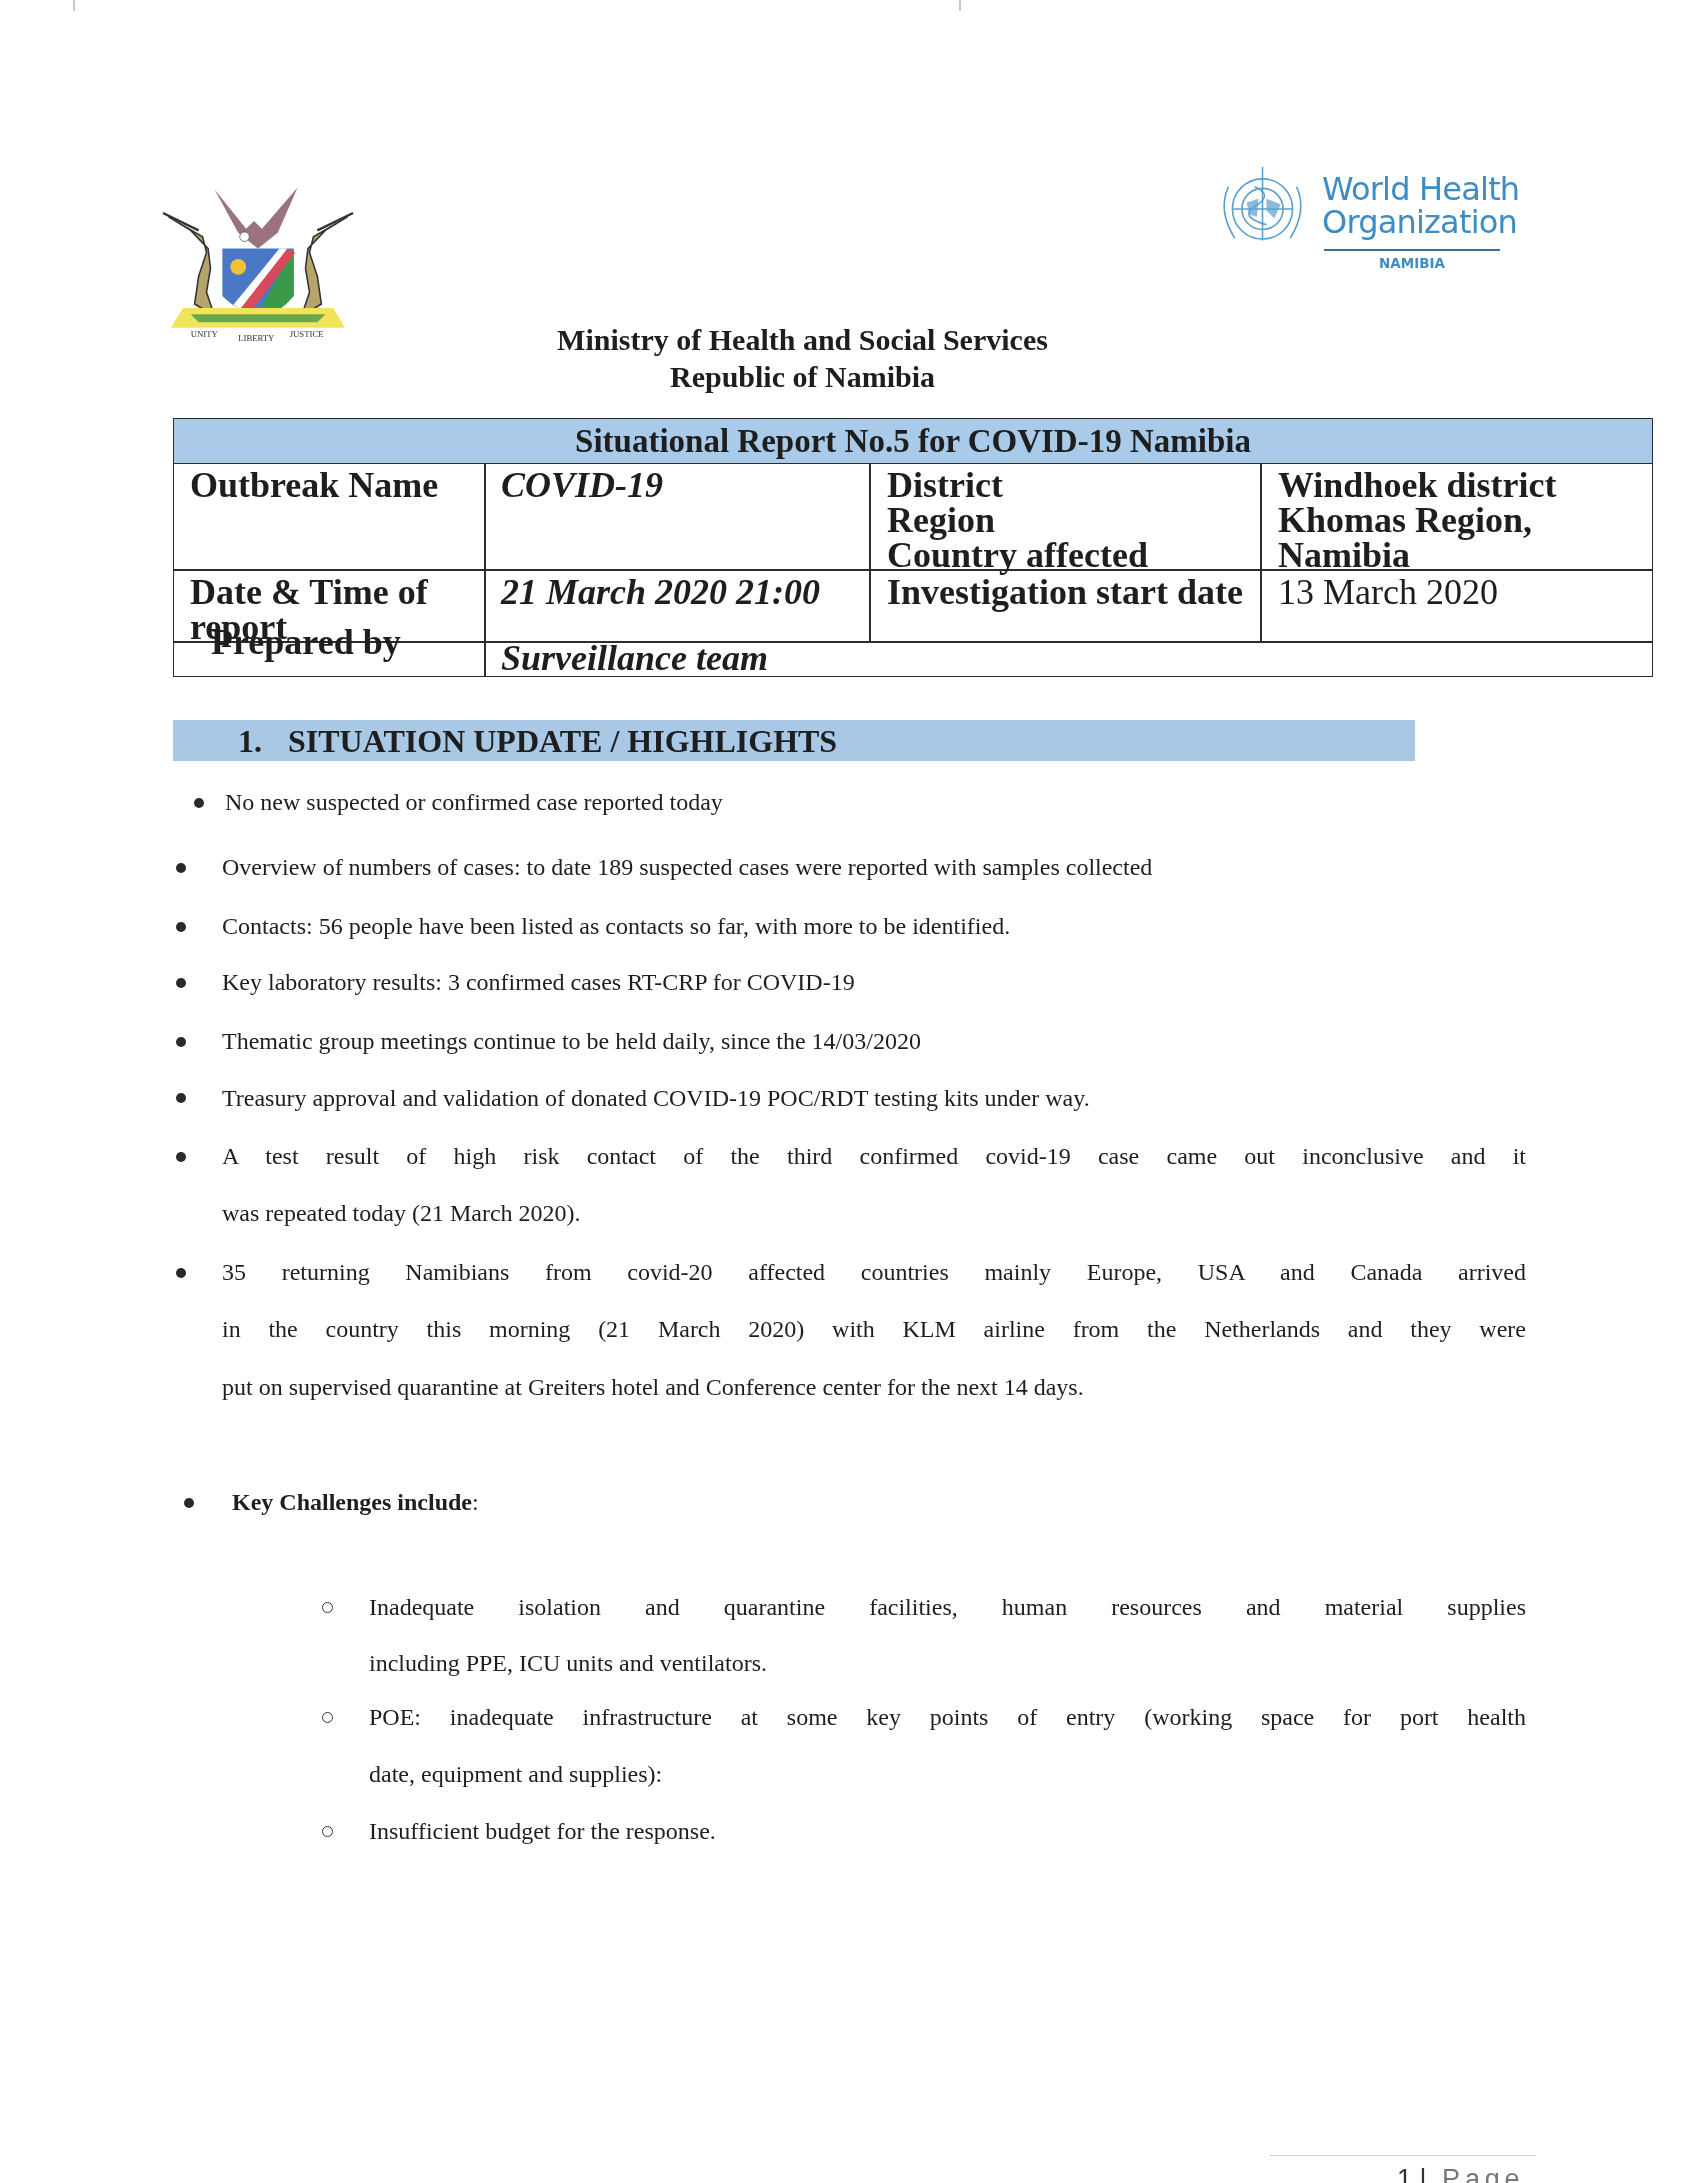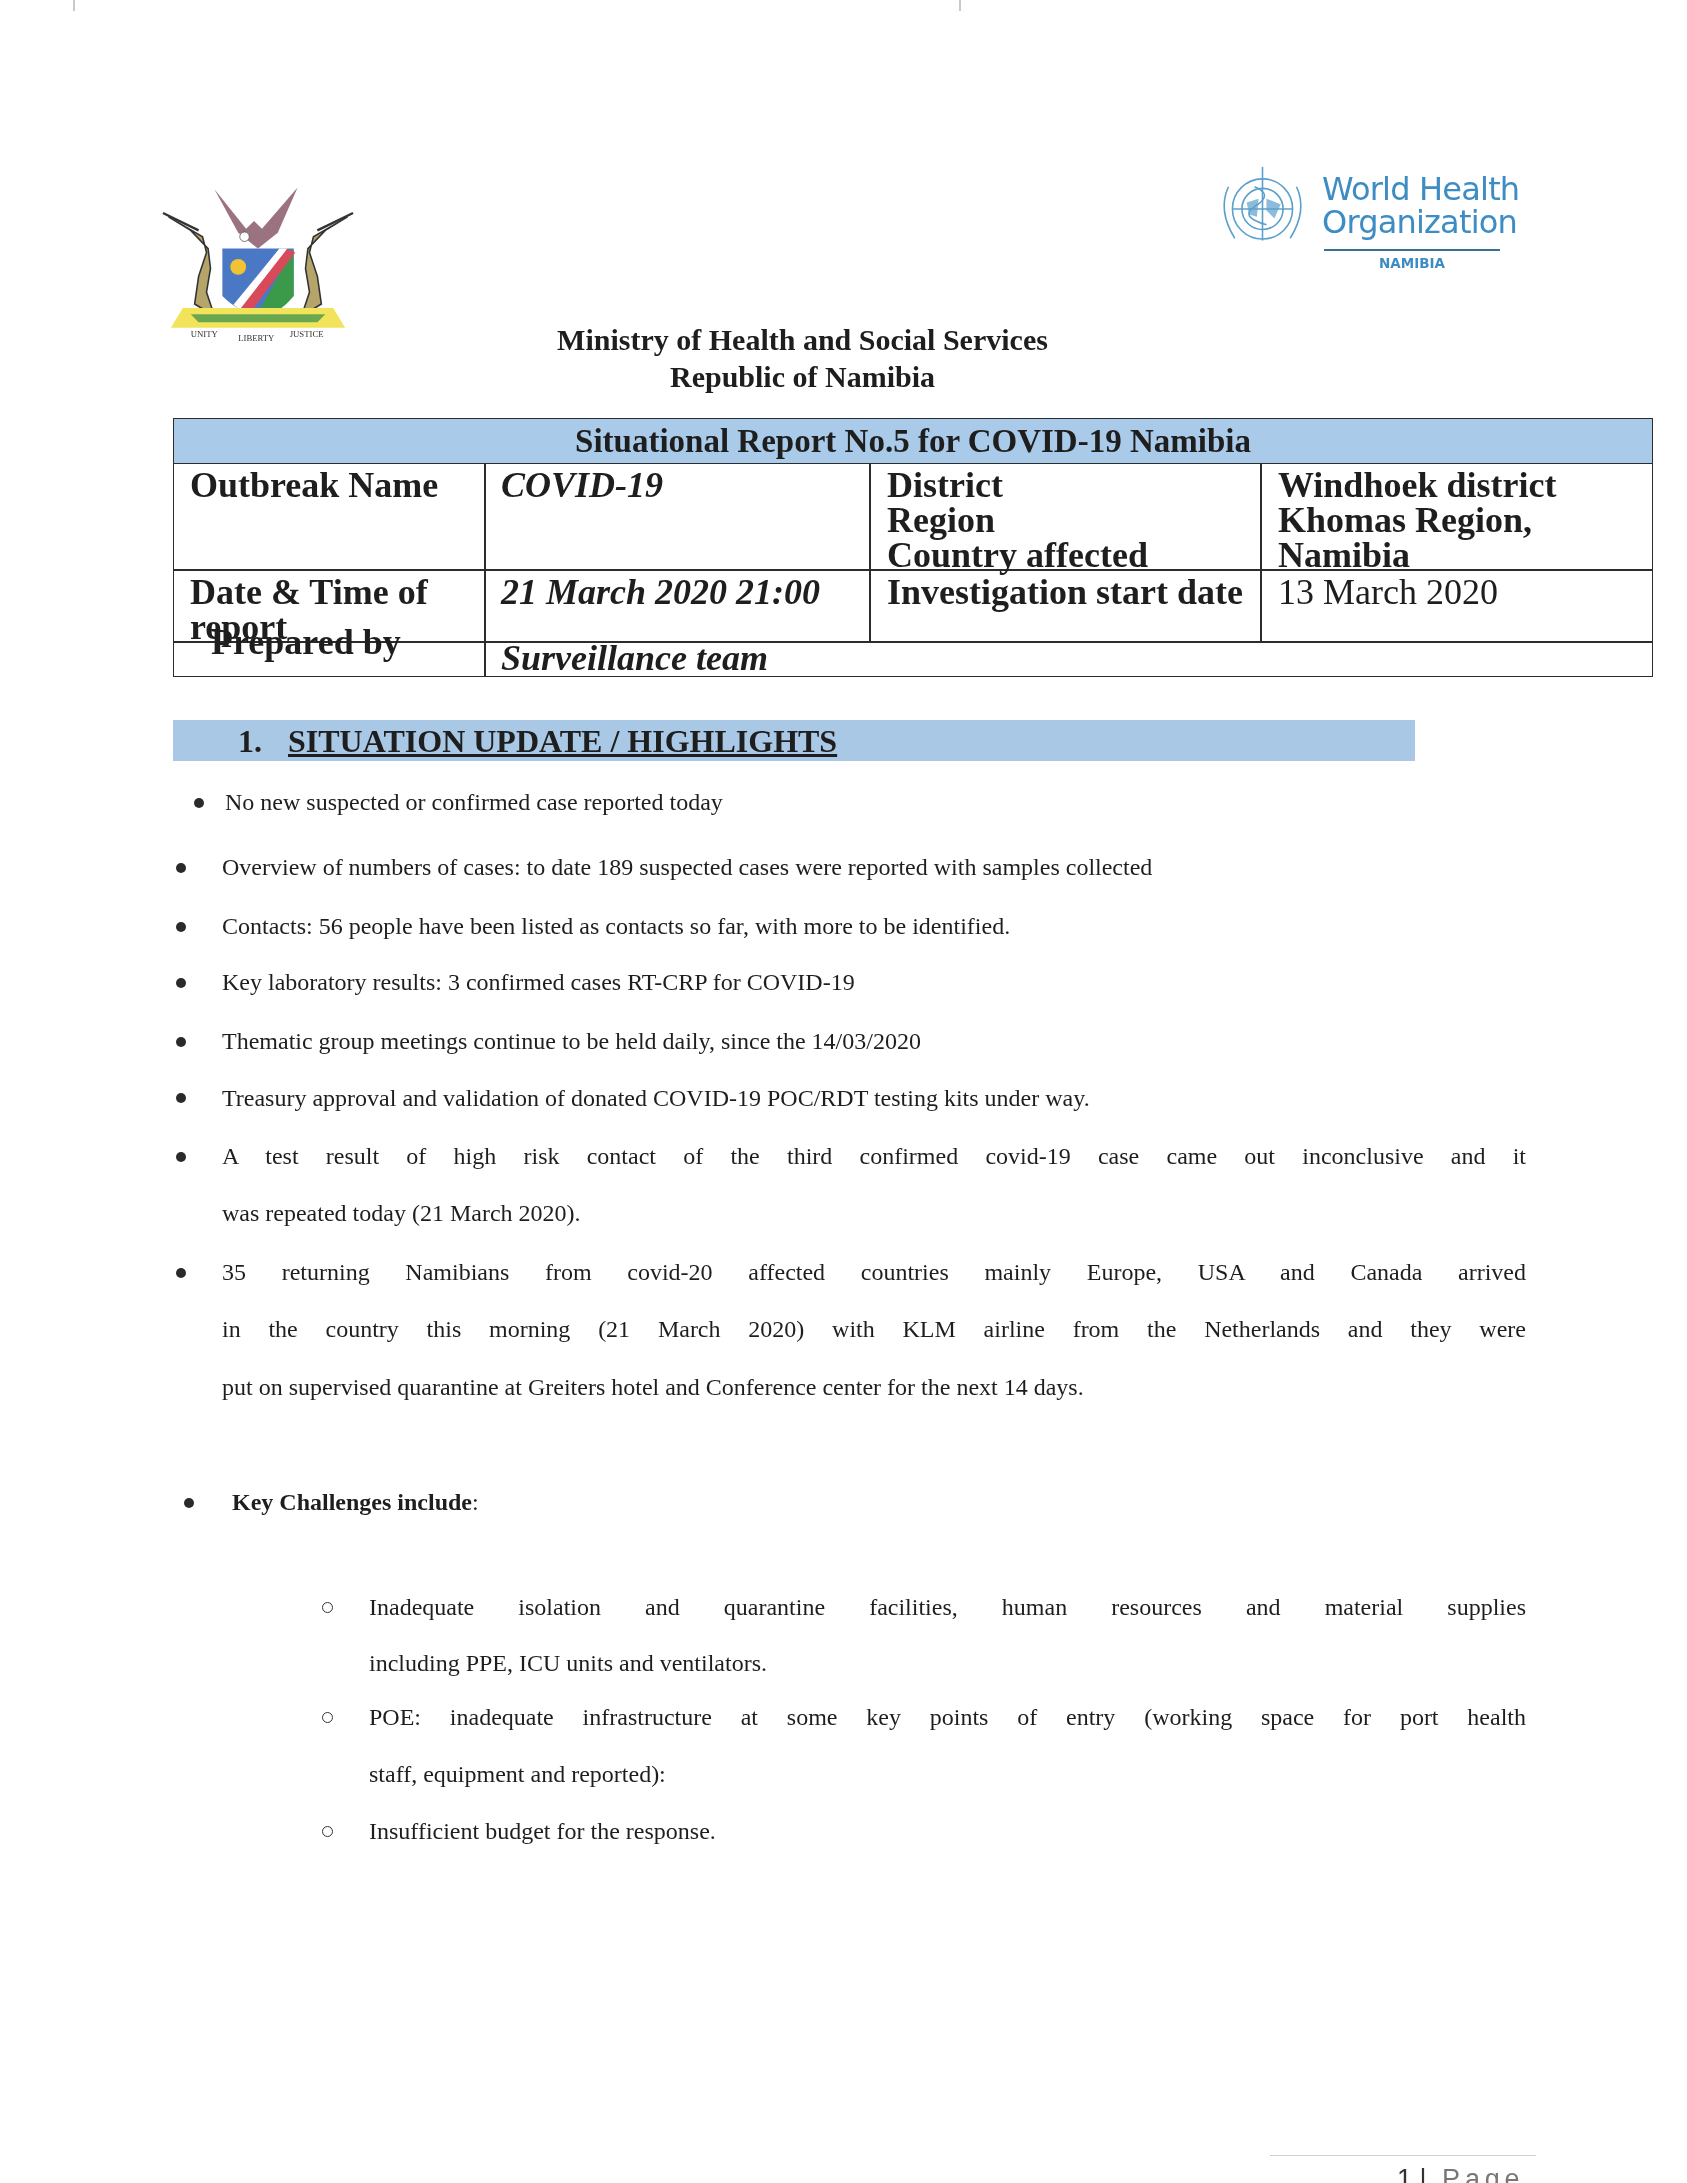--- a/index.html
+++ b/index.html
@@ -33,21 +33,21 @@
   #table .hline { position: absolute; left: 0; right: 0; height: 1.6px; background: #2c2c2c; }
   #table .vline { position: absolute; width: 1.6px; background: #2c2c2c; }
   #table .cell { position: absolute; font-size: 36px; line-height: 35px; }
   .b { font-weight: bold; }
   .i { font-style: italic; font-weight: bold; }
 
   
   #sec { left: 173px; top: 720px; width: 1242px; height: 41px; background: #a8c8e6;
          font-weight: bold; font-size: 32px; line-height: 43px; }
   #sec .num { position: absolute; left: 65px; }
-  #sec .txt { position: absolute; left: 115px; text-decoration: underline; }
+  #sec .txt { position: absolute; left: 115px; }
 
   .bul { position: absolute; width: 10.3px; height: 10.3px; border-radius: 50%; background: #2a2a2a; }
   .circ { position: absolute; width: 11px; height: 11px; border-radius: 50%; border: 1.6px solid #333; box-sizing: border-box; }
   .line { position: absolute; font-size: 24px; line-height: 35px; white-space: nowrap; }
   .just { text-align: justify; text-align-last: justify; white-space: normal; }
 
   #footer-rule { left: 1270px; top: 2155px; width: 266px; height: 0.8px; background: #cfcfcf; }
   #footer { left: 1397px; top: 2163px; font-family: "Liberation Sans", sans-serif; font-size: 27px; color: #333; line-height: 32px; }
   #footer .pg { color: #777; letter-spacing: 4.8px; margin-left: 8px; }
 </style>
@@ -174,21 +174,21 @@
 
   <div class="bul" style="left:184px;top:1498px;"></div>
   <div class="line" style="left:232px;top:1485px;"><b>Key Challenges include</b><span>:</span></div>
 
   <div class="circ" style="left:322px;top:1602px;"></div>
   <div class="line just" style="left:369px;top:1590px;width:1157px;">Inadequate isolation and quarantine facilities, human resources and material supplies</div>
   <div class="line" style="left:369px;top:1646px;">including PPE, ICU units and ventilators.</div>
 
   <div class="circ" style="left:322px;top:1712px;"></div>
   <div class="line just" style="left:369px;top:1700px;width:1157px;">POE: inadequate infrastructure at some key points of entry (working space for port health</div>
-  <div class="line" style="left:369px;top:1757px;">staff, equipment and reported):</div>
+  <div class="line" style="left:369px;top:1757px;">date, equipment and supplies):</div>
 
   <div class="circ" style="left:322px;top:1826px;"></div>
   <div class="line" style="left:369px;top:1814px;text-align:center;">Insufficient budget for the response.</div>
 </div>
 
 <div id="footer-rule" class="abs"></div>
 <div id="footer" class="abs">
   <span>1</span>
   <span>|</span>
   <span class="pg">Page</span>

